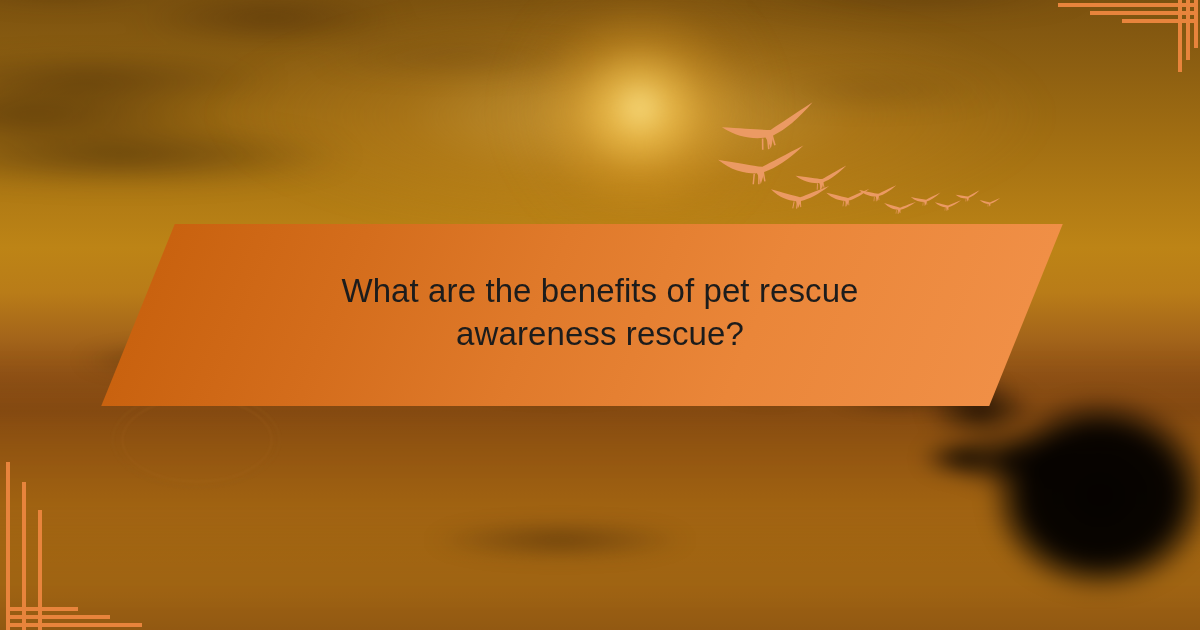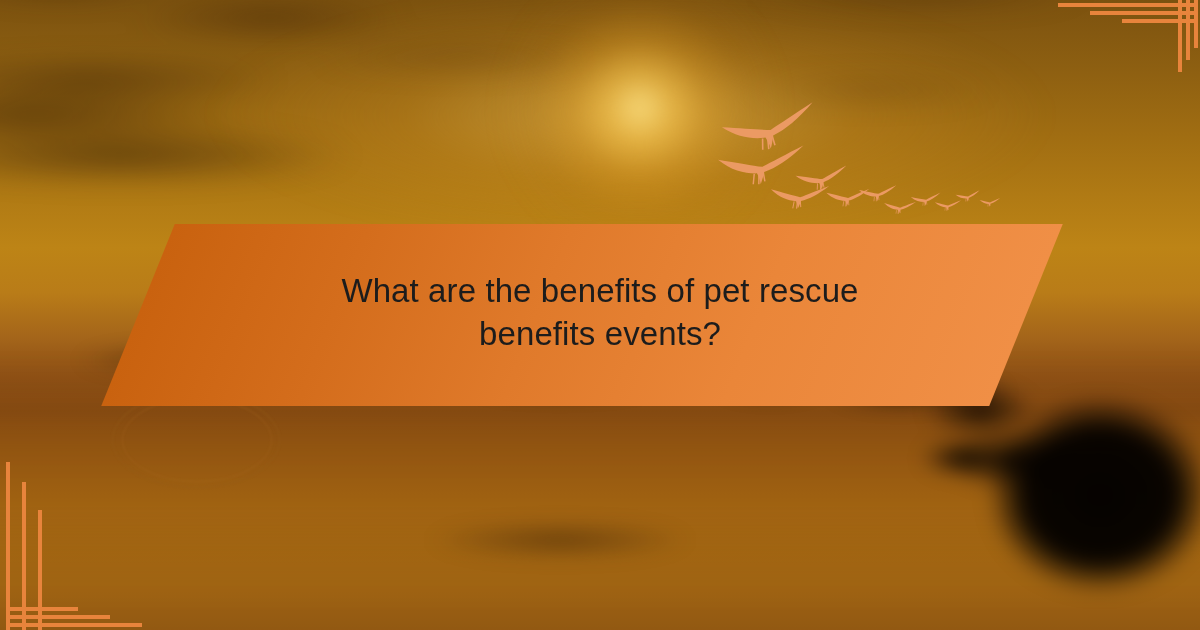--- a/index.html
+++ b/index.html
@@ -235,17 +235,17 @@
       <span style="background: rgb(232, 132, 60); left: 6px; bottom: 19px; width: 72px; height: 4px;"></span>
       <span style="background: rgb(232, 132, 60); left: 6px; bottom: 0px; width: 4px; height: 168px;"></span>
       <span style="background: rgb(232, 132, 60); left: 22px; bottom: 0px; width: 4px; height: 148px;"></span>
       <span style="background: rgb(232, 132, 60); left: 38px; bottom: 0px; width: 4px; height: 120px;"></span>
     </div>
 
   <div class="banner-wrap">
     <div class="banner"></div>
     <div class="banner-text">
       <div class="line">What are the benefits of pet rescue</div>
-      <div class="line">benefits events?</div>
+      <div class="line">awareness rescue?</div>
     </div>
   </div>
 
 </div>
 
 </body></html>

